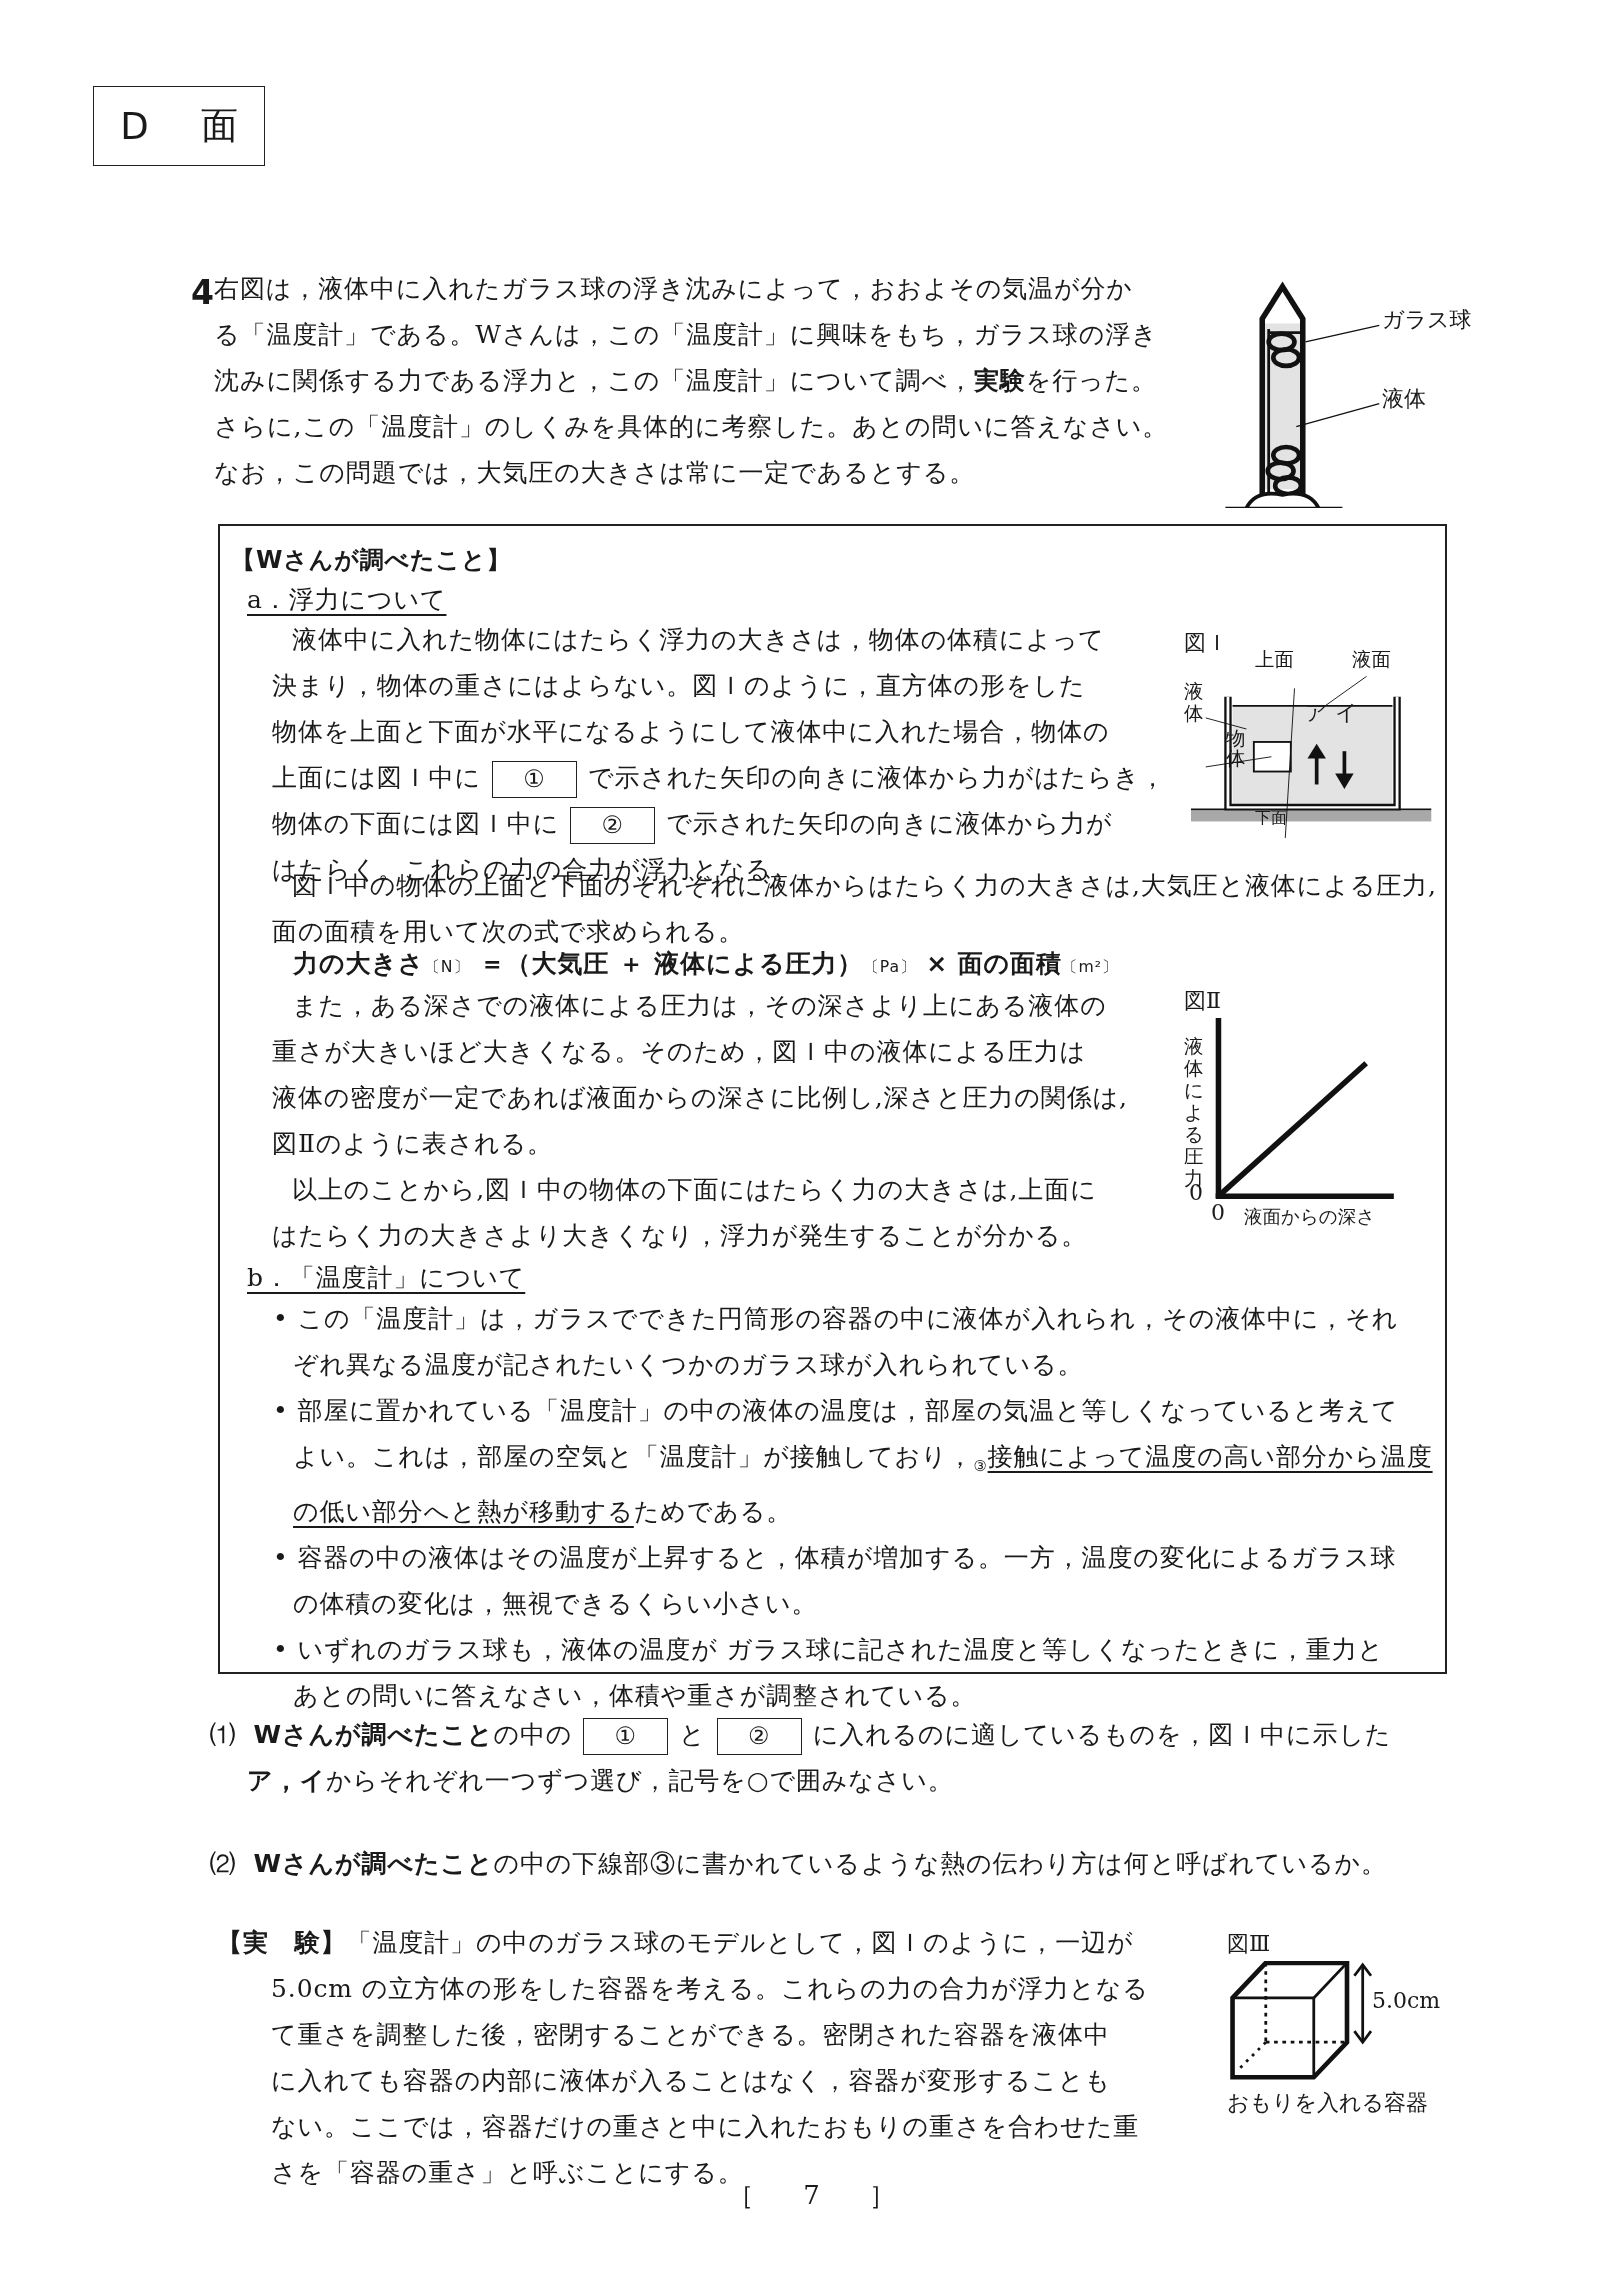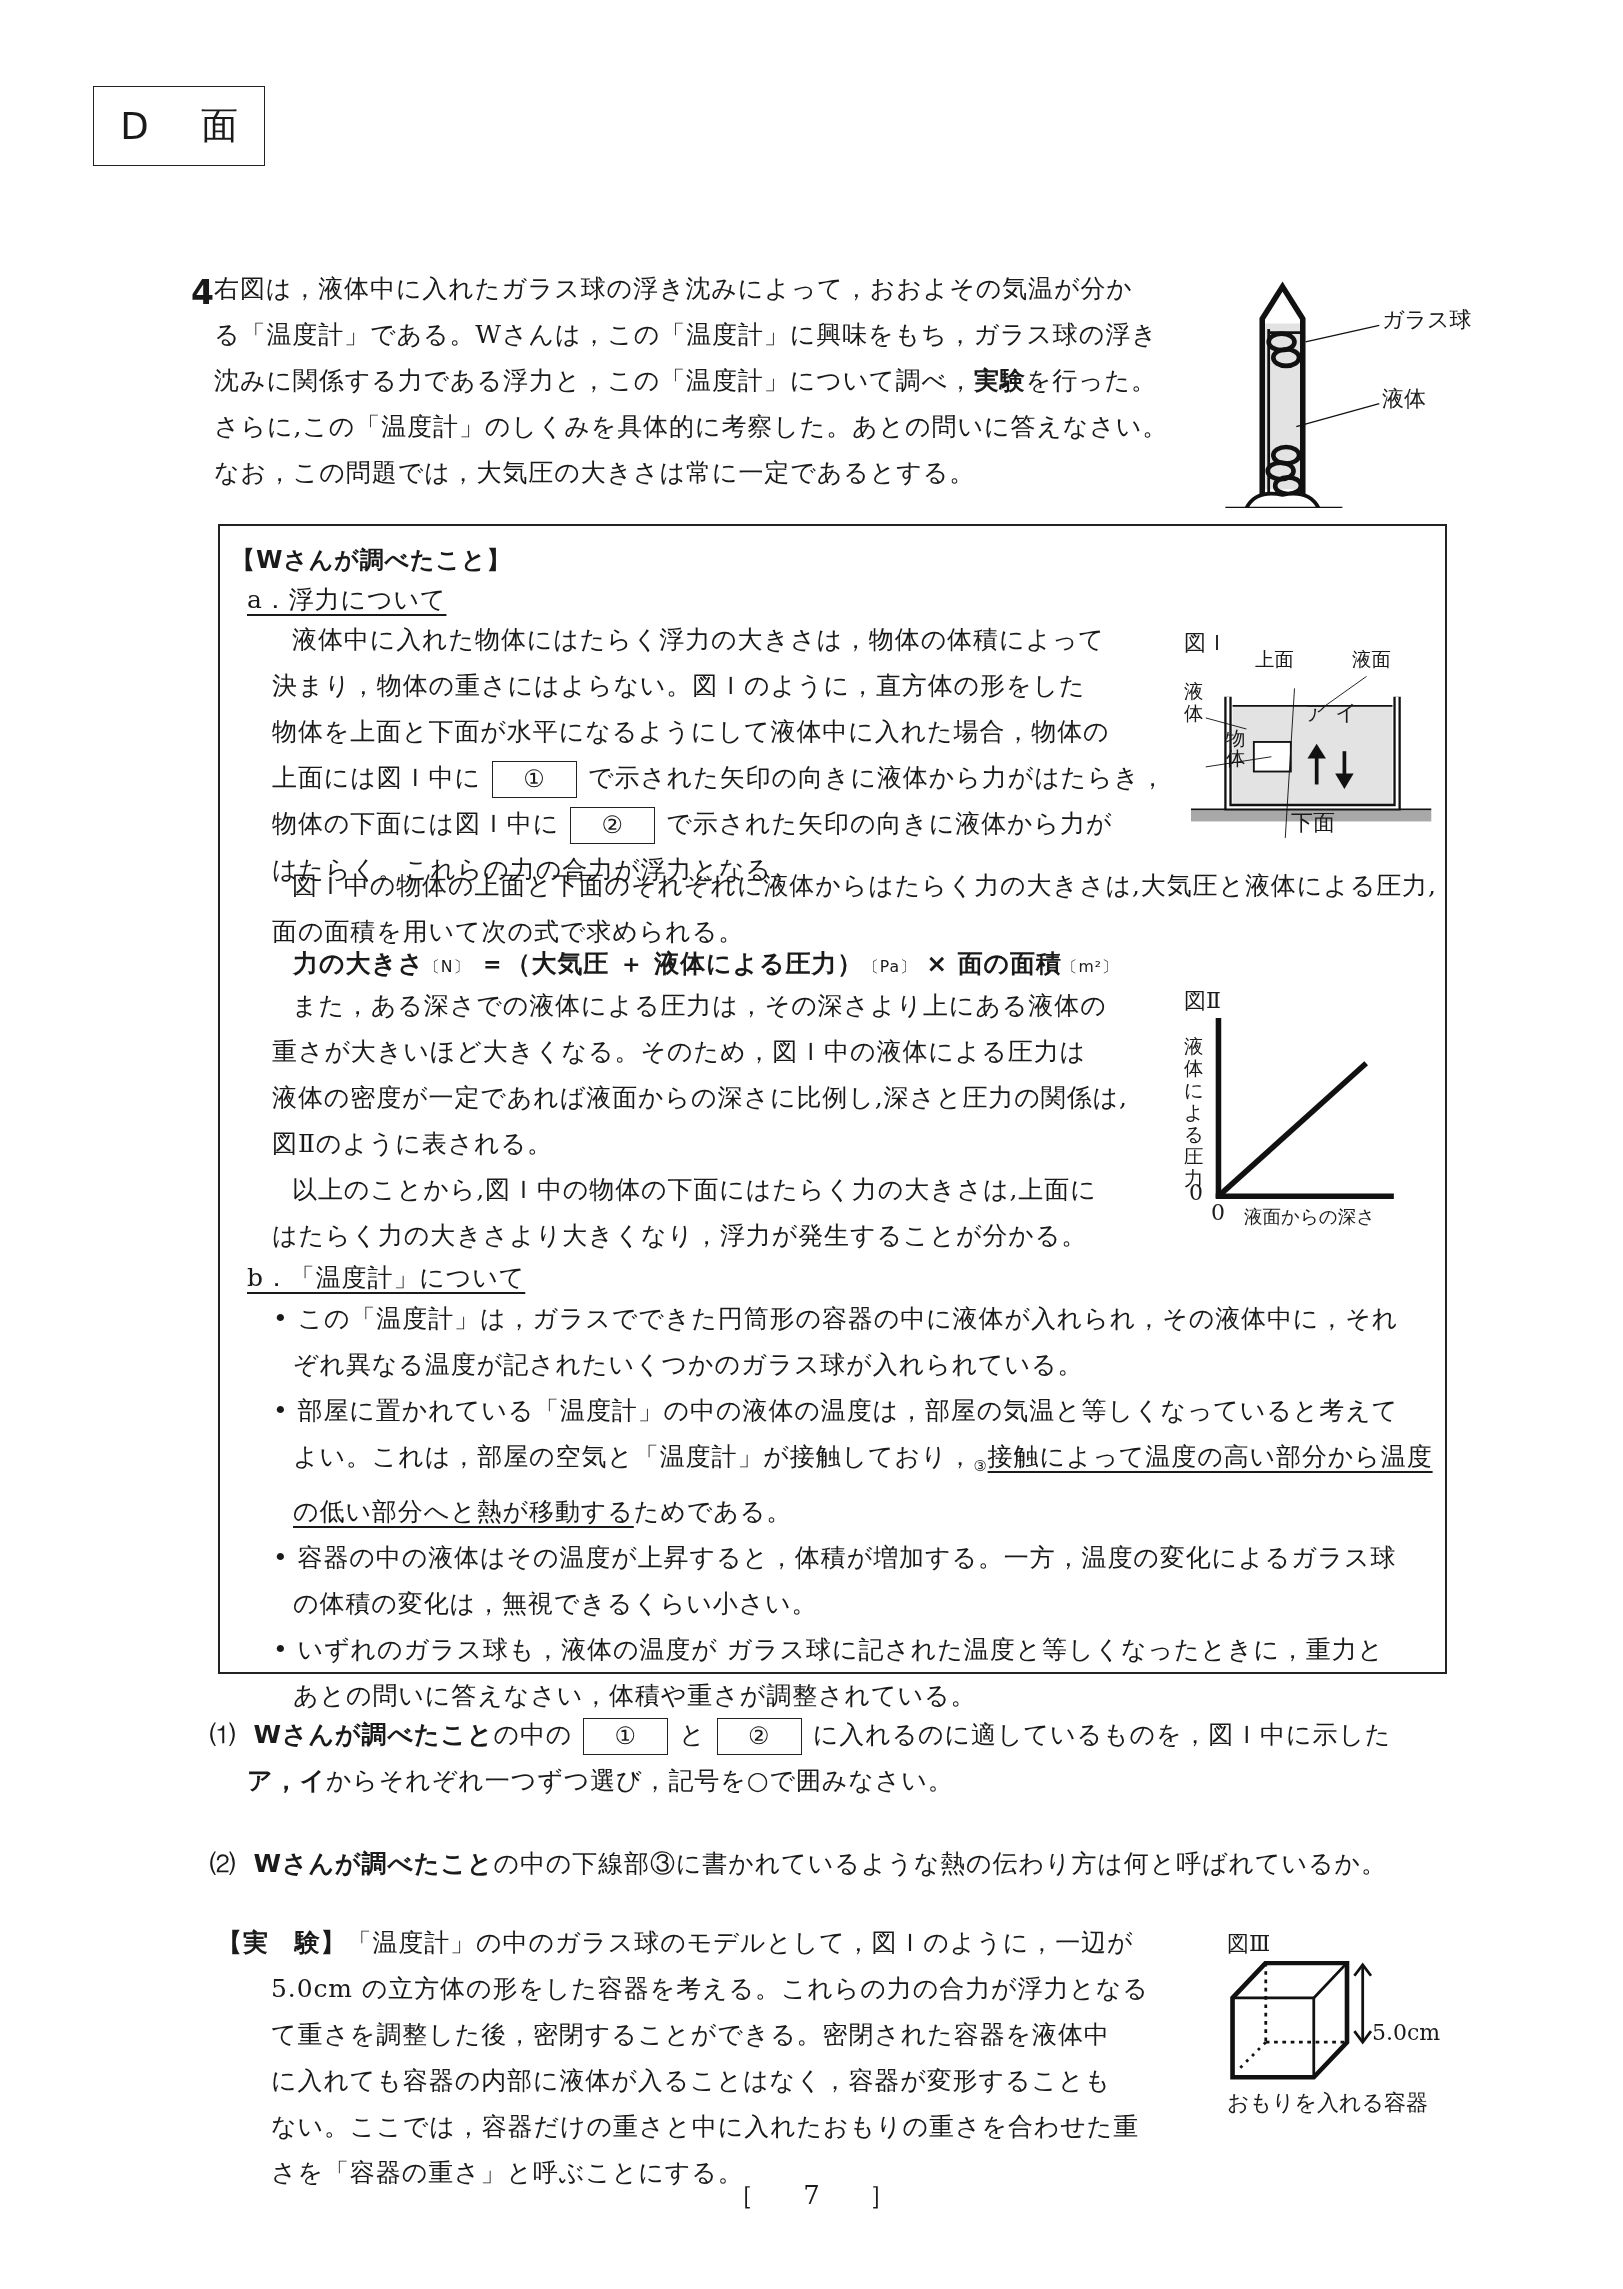--- a/index.html
+++ b/index.html
@@ -113,21 +113,21 @@
   <line x1="16" y1="121" x2="87" y2="110" stroke="#111" stroke-width="1"></line>
   <line x1="136" y1="140" x2="136" y2="108" stroke="#111" stroke-width="4"></line>
   <polygon points="126,112 146,112 136,96" fill="#111"></polygon>
   <line x1="166" y1="104" x2="166" y2="133" stroke="#111" stroke-width="4"></line>
   <polygon points="156,128 176,128 166,145" fill="#111"></polygon>
 </svg>
 <div class="abs fig-label" style="left:1255px; top:646px; font-size:19.4px;">上面</div>
 <div class="abs fig-label" style="left:1352px; top:646px; font-size:19.4px;">液面</div>
 <div class="abs fig-label" style="left:1184px; top:681px; font-size:19.4px; width:20px; line-height:22px; white-space:normal;">液体</div>
 <div class="abs fig-label" style="left:1226px; top:729px; font-size:19.4px; width:20px; line-height:20px; white-space:normal;">物体</div>
-<div class="abs fig-label" style="left:1255px; top:808px; font-size:22px;margin-left:36px;">下面</div>
+<div class="abs fig-label" style="left:1255px; top:808px; font-size:16px;">下面</div>
 <div class="abs sans" style="left:1305px; top:698px; font-size:22px;">ア</div>
 <div class="abs sans" style="left:1335px; top:698px; font-size:22px;">イ</div>
 
 <div class="abs jp" style="left:272px; top:863px;">
   <div style="padding-left:20px">図Ｉ中の物体の上面と下面のそれぞれに液体からはたらく力の大きさは,大気圧と液体による圧力,</div>
   <div>面の面積を用いて次の式で求められる。</div>
 </div>
 <div class="abs jp bold formula" style="left:293px; top:941px;">
   <span>力の大きさ</span><span class="unit">〔N〕</span>
   <span>＝（大気圧 ＋ 液体による圧力）</span><span class="unit">〔Pa〕</span>
@@ -193,19 +193,19 @@
   <line x1="6" y1="40" x2="94" y2="40" stroke="#111" stroke-width="3"></line>
   <line x1="94" y1="40" x2="94" y2="126" stroke="#111" stroke-width="3"></line>
   <line x1="94" y1="40" x2="130" y2="2" stroke="#111" stroke-width="3"></line>
   <line x1="42" y1="2" x2="42" y2="88" stroke="#111" stroke-width="3" stroke-dasharray="4,5"></line>
   <line x1="42" y1="88" x2="130" y2="88" stroke="#111" stroke-width="3" stroke-dasharray="4,5"></line>
   <line x1="42" y1="88" x2="12" y2="118" stroke="#111" stroke-width="3" stroke-dasharray="3,6"></line>
   <line x1="147" y1="6" x2="147" y2="86" stroke="#111" stroke-width="3"></line>
   <polyline points="138,16 147,4 156,16" fill="none" stroke="#111" stroke-width="3"></polyline>
   <polyline points="138,76 147,88 156,76" fill="none" stroke="#111" stroke-width="3"></polyline>
 </svg>
-<div class="abs fig-label" style="left:1372px; top:1988px;margin-top:32px;">5.0cm</div>
+<div class="abs fig-label" style="left:1372px; top:1988px;">5.0cm</div>
 <div class="abs fig-label" style="left:1227px; top:2088px;">おもりを入れる容器</div>
 
 <div class="abs page-num">
   <span>［</span>&nbsp;&nbsp;&nbsp;&nbsp;&nbsp;&nbsp;<span>7</span>&nbsp;&nbsp;&nbsp;&nbsp;&nbsp;&nbsp;<span>］</span>
 </div>
 
 
 </body></html>

